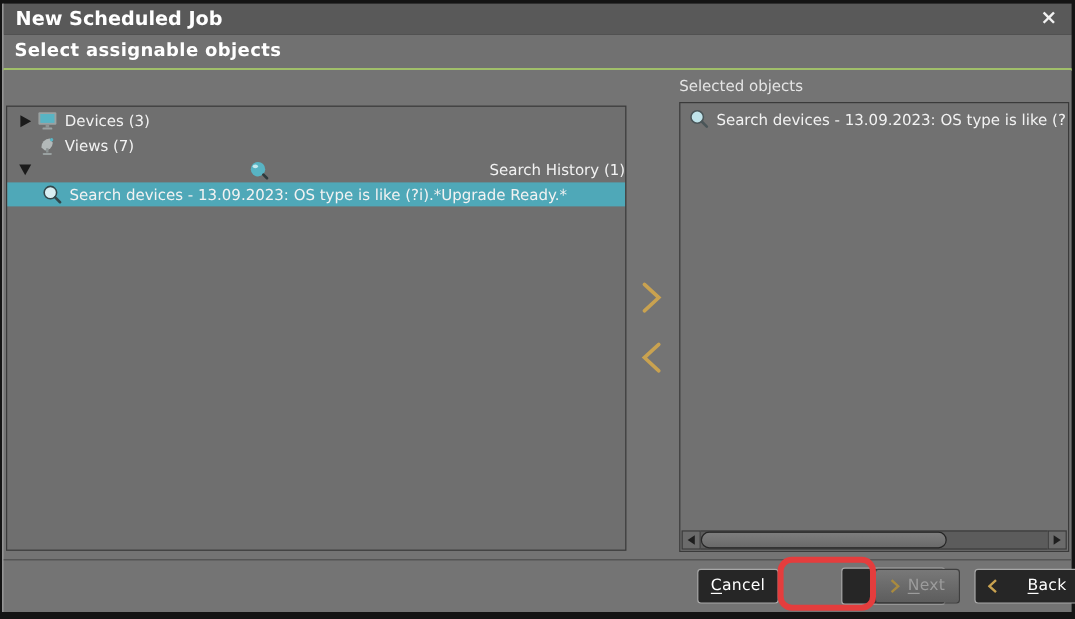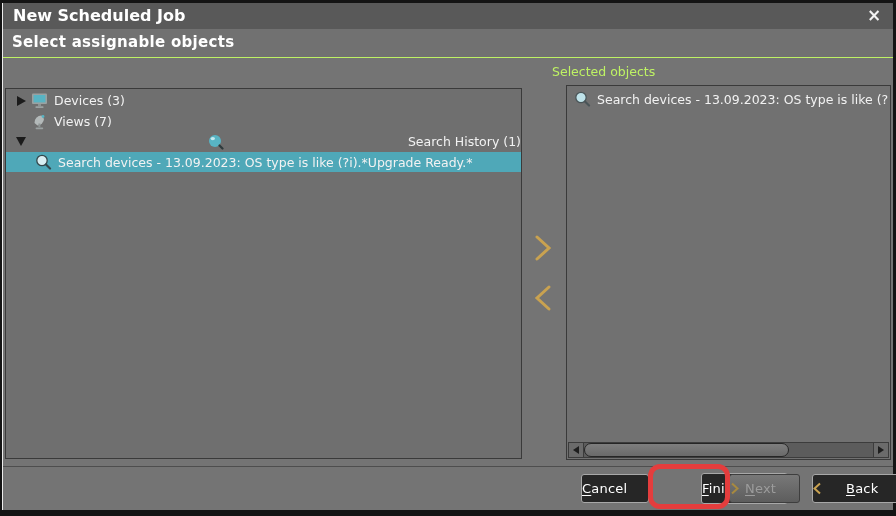--- a/index.html
+++ b/index.html
@@ -33,40 +33,40 @@
   .tri-d { width:0; height:0; border-top:9px solid #1b1b1b; border-left:5px solid transparent; border-right:5px solid transparent; }
   .ic { width:18px; height:16px; margin-right:6px; flex:none; display:flex; align-items:center; justify-content:center; }
   .indent { width:28px; flex:none; }
 
   
   .xfer { width:26px; height:30px; display:flex; align-items:center; justify-content:center; cursor:default; }
   .xfer-add { left:527px; top:175px; }
   .xfer-rem { left:527px; top:225px; }
 
   
-  .sel-label { left:549px; top:6px; font-size:12.5px; color:#bef264; }
+  .sel-label { left:563px; top:6px; font-size:12.5px; color:#e5e5e5; }
   .sel-panel { left:563px; top:27px; width:325px; height:375px; background:#717171;
                border:1px solid #3a3a3a; box-sizing:border-box; overflow:hidden; }
   .sel-row { position:absolute; left:1px; top:3px; right:1px; height:20px; display:flex; align-items:center; overflow:hidden; }
   .sel-row .lbl { font-size:12.5px; color:#f2f2f2; white-space:nowrap; }
 
   
   .hscroll { position:absolute; left:1px; right:1px; bottom:1px; height:16px; display:flex; background:#616161; }
   .sb-btn { width:16px; height:16px; flex:none; background:#6b6b6b; border:1px solid #3c3c3c; box-sizing:border-box;
             display:flex; align-items:center; justify-content:center; }
   .sb-tri-l { width:0; height:0; border-right:6px solid #1e1e1e; border-top:4px solid transparent; border-bottom:4px solid transparent; }
   .sb-tri-r { width:0; height:0; border-left:6px solid #1e1e1e; border-top:4px solid transparent; border-bottom:4px solid transparent; }
   .sb-track { position:relative; flex:1; background:#5c5c5c; border-top:1px solid #3c3c3c; border-bottom:1px solid #3c3c3c; box-sizing:border-box; }
   .sb-thumb { position:absolute; left:0; top:0; width:205px; height:14px; border-radius:8px;
               background:linear-gradient(#7e7e7e,#6a6a6a); border:1px solid #262626; box-sizing:border-box; }
 
   
   .separator { left:0; top:408px; width:890px; height:1px; background:#4e4e4e; }
   .btn { position:absolute; top:416px; height:29px; box-sizing:border-box; border-radius:3px;
-         display:flex; align-items:center; gap:6px;
+         display:flex; align-items:center; justify-content:center; gap:6px;
          font-size:13px; letter-spacing:.2px; cursor:default; }
   .btn-dark { background:#262626; border:1px solid #a8a8a8; color:#ffffff; }
   .btn-cancel { left:578px; width:68px; }
   .btn-finish { left:654px; top:415px; width:87px; height:31px;margin-left:44px; }
   .btn-next { left:726px; width:71px; background:linear-gradient(#787878,#5d5d5d); border:1px solid #3e3e3e; color:#9c9c9c; }
   .btn-back { left:809px; width:88px;gap:24px; }
   .mn { text-decoration:underline; text-underline-offset:2px; }
   .annotation { left:645px; top:406px; width:82px; height:45px; border:5px solid #e43d3d;
                 border-radius:12px; box-sizing:border-box; pointer-events:none; }
 </style>

